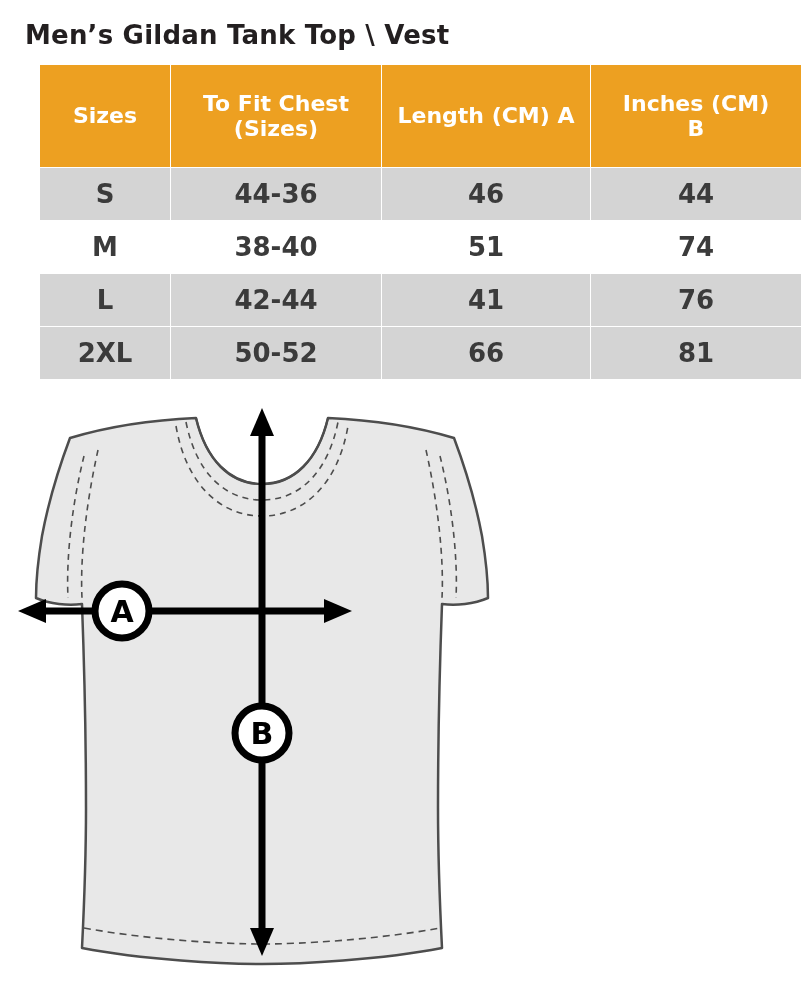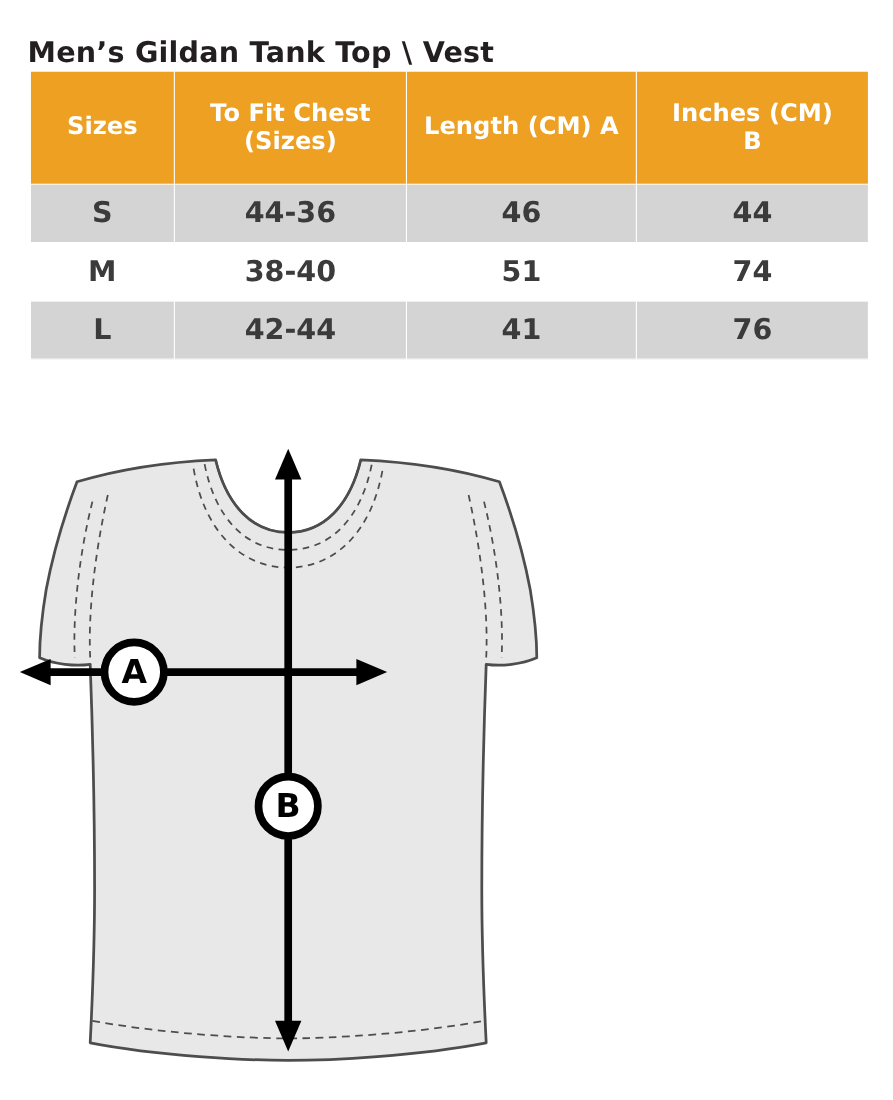--- a/index.html
+++ b/index.html
@@ -23,25 +23,24 @@
   }
   .title {
     position: absolute;
     left: 25px;
     top: 20px;
     font-size: 26px;
     font-weight: bold;
     letter-spacing: 0.2px;
     color: #231f20;
     white-space: nowrap;
-    margin-top: 13px;
   }
   table.size-table {
     position: absolute;
-    left: 27px;
+    left: 39px;
     top: 64px;
     width: 762px;
     border-collapse: collapse;
     table-layout: fixed;
   }
   table.size-table th {
     background: #eda021;
     color: #ffffff;
     font-size: 22px;
     font-weight: bold;
@@ -127,20 +126,26 @@
         <td>M</td>
         <td>38-40</td>
         <td>51</td>
         <td>74</td>
       </tr>
       <tr class="row-odd">
         <td>L</td>
         <td>42-44</td>
         <td>41</td>
         <td>76</td>
+      </tr>
+      <tr class="row-odd">
+        <td>2XL</td>
+        <td>50-52</td>
+        <td>66</td>
+        <td>81</td>
       </tr>
     </tbody>
   </table>
 
   <div class="diagram">
     <svg width="812" height="592" viewBox="0 0 812 592" xmlns="http://www.w3.org/2000/svg">
 
       <g>
         <path d="M70 30
                  C 110 18, 150 12, 196 10

